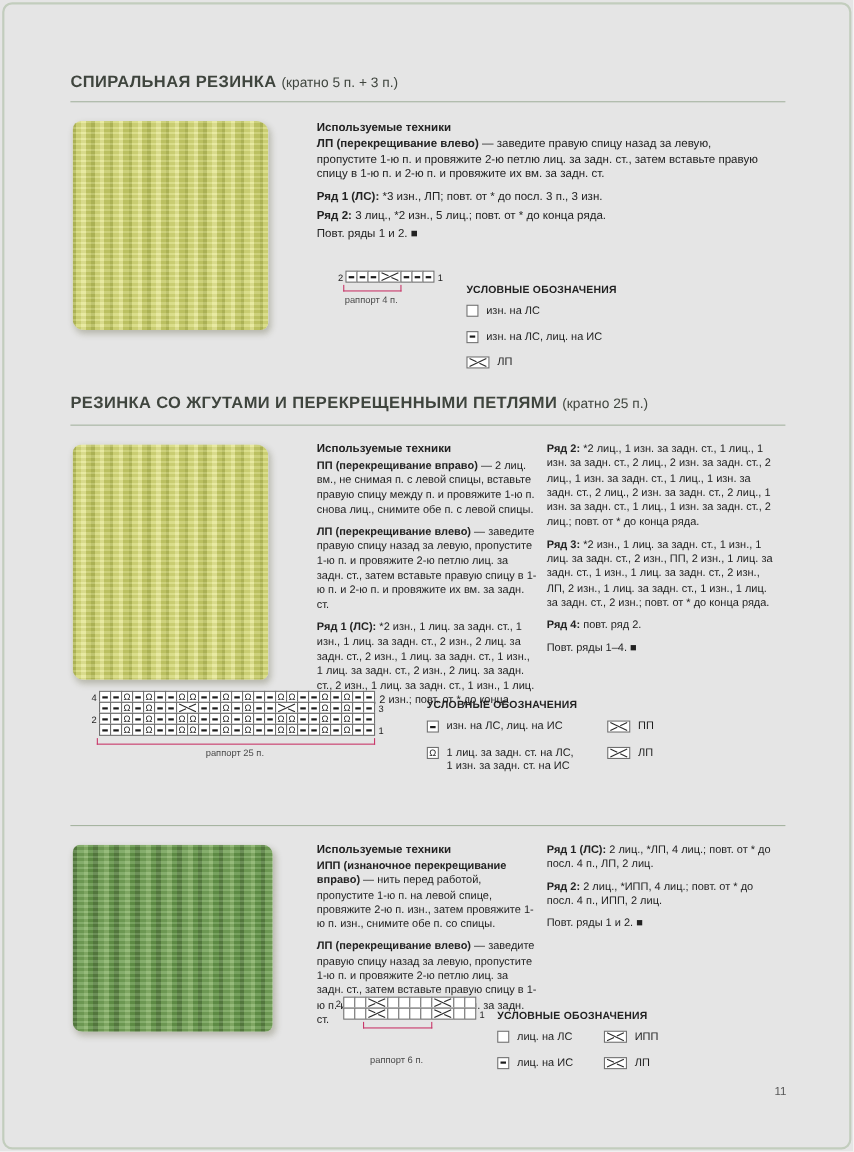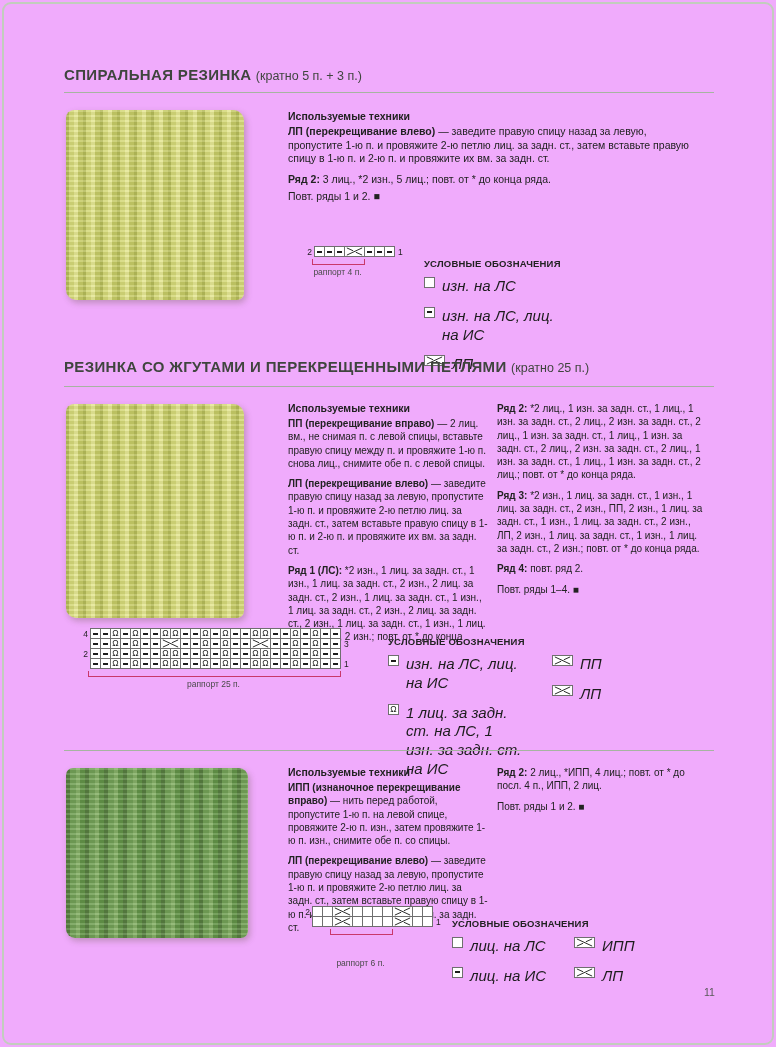--- a/index.html
+++ b/index.html
@@ -1,16 +1,16 @@
 <!DOCTYPE html>
 <html><head>
 <meta charset="utf-8">
 <style>
   html,body{margin:0;padding:0;background:#ffffff;}
-  .page{position:relative;width:776px;height:1047px;background:#f0abfc;
+  .page{position:relative;width:776px;height:1047px;background:#e5e5e5;
         font-family:"Liberation Sans",sans-serif;color:#222;overflow:hidden;}
   .frame{position:absolute;inset:2px;border:2px solid #c2cdbd;border-radius:9px;pointer-events:none;}
   .abs{position:absolute;}
 
   .sec-title{font-size:15px;font-weight:bold;color:#3f453e;letter-spacing:.35px;white-space:nowrap;}
   .sec-title .sub{font-size:12.5px;font-weight:normal;letter-spacing:0;color:#3f453e;}
   .rule{height:1px;background:#a6b4a1;}
 
   .swatch{box-shadow:2px 3px 6px rgba(70,70,30,.28);}
   .sw-yellow{border-radius:8px 11px 7px 10px;
@@ -42,41 +42,42 @@
   .cell svg{position:absolute;inset:0;width:100%;height:100%;}
   .bracket{height:5px;border-left:1.5px solid #c9386a;border-right:1.5px solid #c9386a;
            border-bottom:1.5px solid #c9386a;margin-top:2px;}
   .blabel{font-size:8.5px;color:#4a4a4a;text-align:center;margin-top:2px;}
 
   
   .lg-head{font-size:9.5px;font-weight:bold;margin-bottom:8px;letter-spacing:.2px;margin-top:16px;}
   .lg-cols{display:flex;gap:28px;}
   .lg-item{display:flex;gap:7px;margin-bottom:11px;align-items:flex-start;}
   .lg-item .cell{margin-left:0;flex:none;}
-  .llab{font-size:15px;line-height:1.25;color:#1d1d1d;max-width:118px;font-style:italic;}
+  .llab{font-size:10px;line-height:1.25;color:#1d1d1d;max-width:118px;}
 
   .pagenum{font-size:10.5px;color:#585858;}
 </style>
 </head>
 <body>
 
 <div class="page">
   <div class="frame"></div>
 
   <div class="abs sec-title" style="left:64px;top:66px;">
     <span>СПИРАЛЬНАЯ РЕЗИНКА</span>
     <span class="sub">(кратно 5 п. + 3 п.)</span>
   </div>
   <div class="abs rule" style="left:64px;top:92px;width:650px;"></div>
 
   <div class="abs swatch sw-yellow" style="left:66px;top:110px;width:178px;height:190px;"></div>
 
   <div class="abs" style="left:288px;top:110px;width:416px;">
     <p class="tech-head">Используемые техники</p>
     <p class="para"><b>ЛП (перекрещивание влево)</b> <span>— заведите правую спицу назад за левую, пропустите 1-ю п. и провяжите 2-ю петлю лиц. за задн. ст., затем вставьте правую спицу в 1-ю п. и 2-ю п. и провяжите их вм. за задн. ст.</span></p>
+    <p class="para rowp"><b>Ряд 1 (ЛС):</b> <span>*3 изн., ЛП; повт. от * до посл. 3 п., 3 изн.</span></p>
     <p class="para rowp"><b>Ряд 2:</b> <span>3 лиц., *2 изн., 5 лиц.; повт. от * до конца ряда.</span></p>
     <p class="para rowp">Повт. ряды 1 и 2. ■</p>
   </div>
 
   <div class="abs" style="left:298px;top:246px;">
       <div class="chart-row">
         <span class="rn l">2</span>
         <span class="cell">
           <i class="dash"></i>
         </span>
@@ -447,20 +448,21 @@
 
   <div class="abs swatch sw-green" style="left:66px;top:768px;width:182px;height:170px;"></div>
 
   <div class="abs narrow" style="left:288px;top:766px;width:200px;">
     <p class="tech-head">Используемые техники</p>
     <p class="para"><b>ИПП (изнаночное перекрещивание вправо)</b> <span>— нить перед работой, пропустите 1-ю п. на левой спице, провяжите 2-ю п. изн., затем провяжите 1-ю п. изн., снимите обе п. со спицы.</span></p>
     <p class="para"><b>ЛП (перекрещивание влево)</b> <span>— заведите правую спицу назад за левую, пропустите 1-ю п. и провяжите 2-ю петлю лиц. за задн. ст., затем вставьте правую спицу в 1-ю п. и 2-ю п. и провяжите их вм. за задн. ст.</span></p>
   </div>
 
   <div class="abs narrow" style="left:497px;top:766px;width:210px;">
+    <p class="para rowp"><b>Ряд 1 (ЛС):</b> <span>2 лиц., *ЛП, 4 лиц.; повт. от * до посл. 4 п., ЛП, 2 лиц.</span></p>
     <p class="para rowp"><b>Ряд 2:</b> <span>2 лиц., *ИПП, 4 лиц.; повт. от * до посл. 4 п., ИПП, 2 лиц.</span></p>
     <p class="para rowp">Повт. ряды 1 и 2. ■</p>
   </div>
 
   <div class="abs" style="left:296px;top:906px;">
       <div class="chart-row">
         <span class="rn l">2</span>
         <span class="cell"></span>
         <span class="cell"></span>
         <span class="cell wide">

